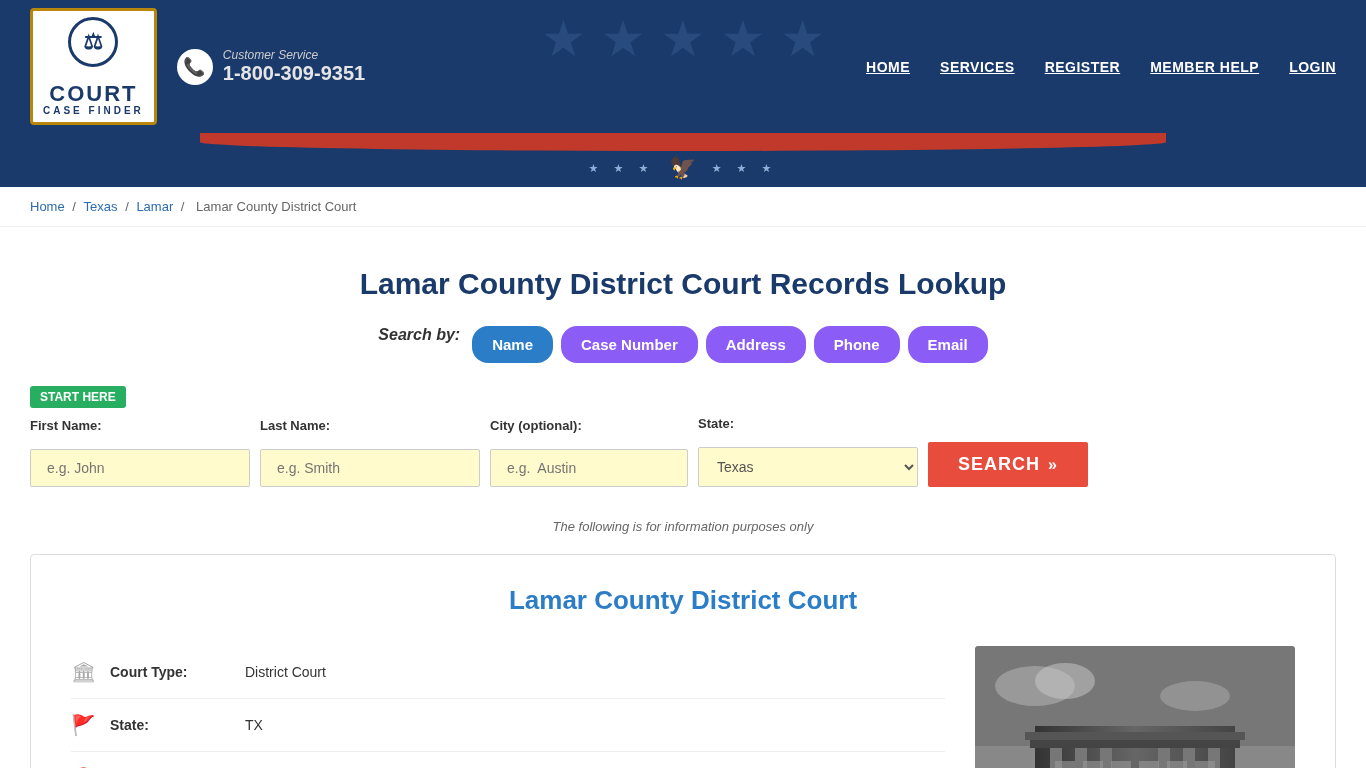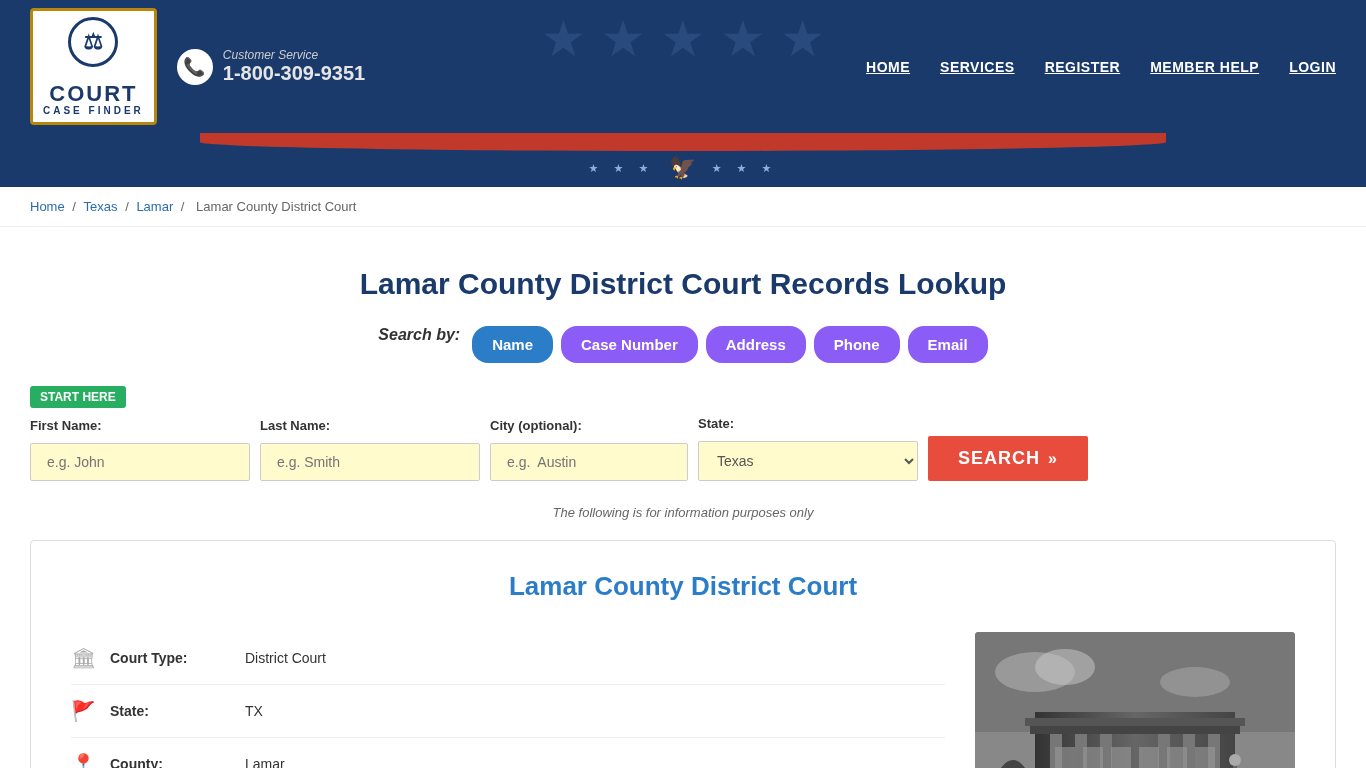--- a/index.html
+++ b/index.html
@@ -182,21 +182,21 @@
       margin-bottom: 8px;
     }
     .search-fields {
       display: flex;
       align-items: flex-end;
       gap: 10px;
     }
     .field-group {
       display: flex;
       flex-direction: column;
-      gap: 10px;
+      gap: 16px;
     }
     .field-label {
       font-size: 13px;
       font-weight: bold;
       color: #333;
     }
     .field-input {
       border: 1px solid #ccc;
       padding: 10px 16px;
       font-size: 14px;
@@ -234,21 +234,21 @@
       gap: 8px;
       height: 45px;
     }
     .search-btn-arrows { font-size: 16px; }
 
     .info-note {
       text-align: center;
       font-style: italic;
       color: #666;
       font-size: 13px;
-      margin: 14px 0 20px;
+      margin: 22px 0 20px;
     }
 
     
     .court-info-box {
       border: 1px solid #ddd;
       border-radius: 4px;
       padding: 30px 40px;
       margin-top: 10px;
     }
     .court-info-title {

